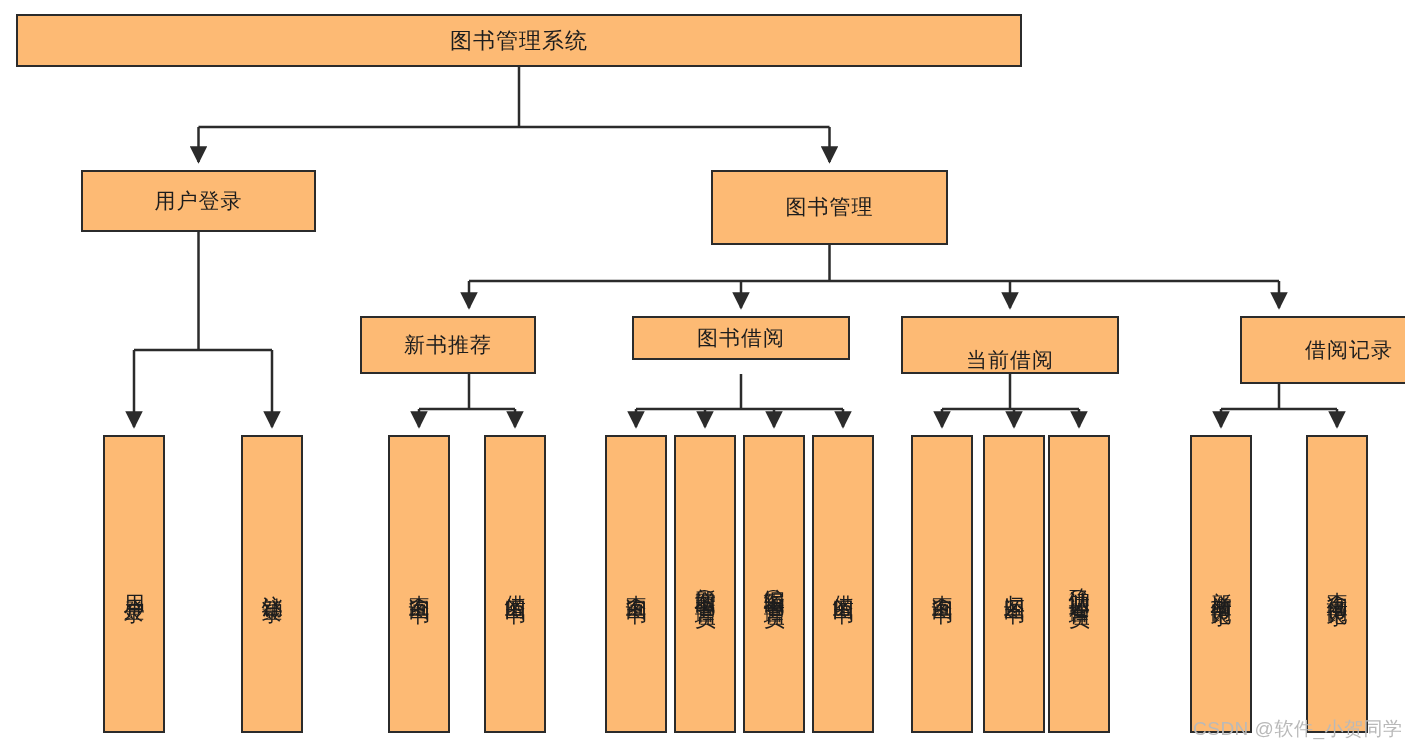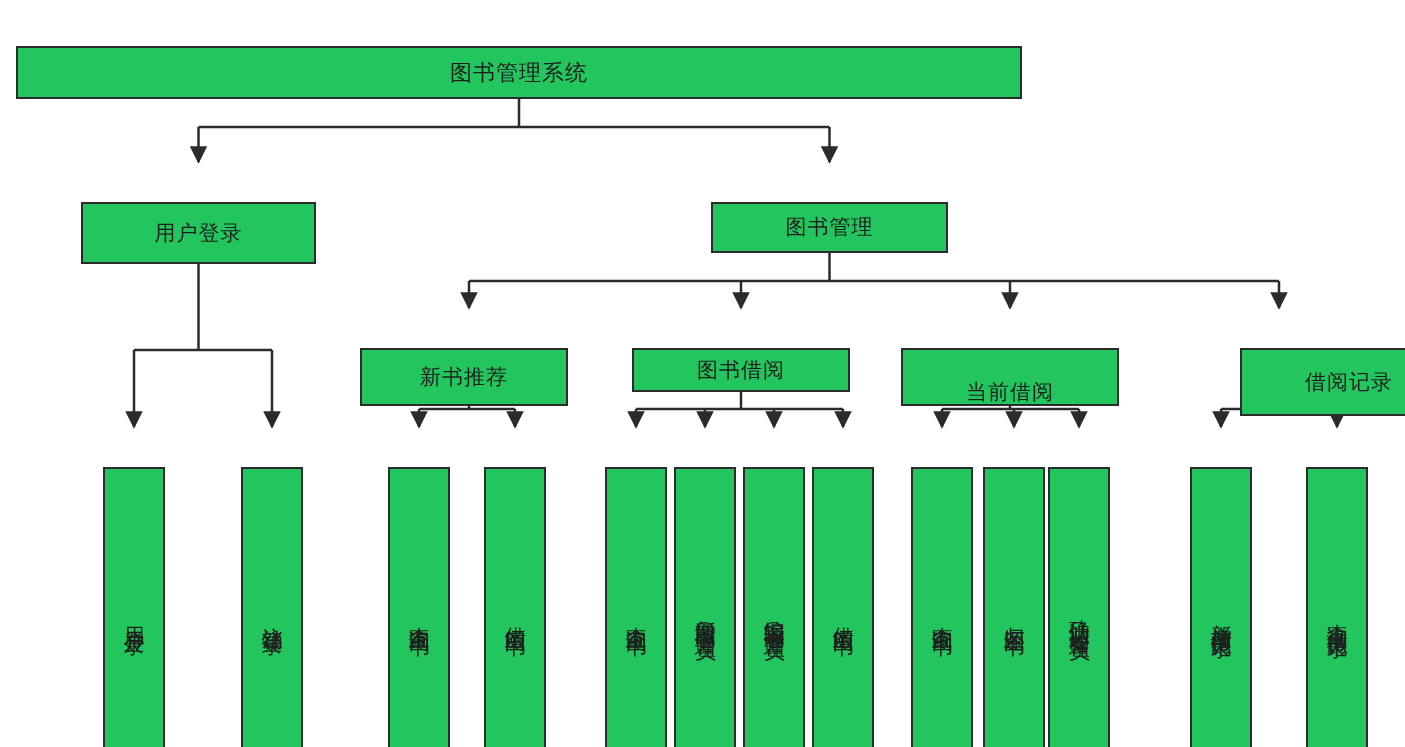--- a/index.html
+++ b/index.html
@@ -22,27 +22,26 @@
     left: 0;
     top: 0;
     width: 1405px;
     height: 747px;
     pointer-events: none;
   }
   .node {
     position: absolute;
     box-sizing: border-box;
     border: 2.5px solid #2b2b2b;
-    background: #22c55e;
+    background: #fdba74;
     display: flex;
     align-items: center;
     justify-content: center;
     text-align: center;
     color: #1d1d1d;
-    margin-top: 32px;
   }
   .node .label {
     font-size: 21px;
     line-height: 1.15;
     letter-spacing: 1px;
     white-space: nowrap;
   }
   .node.leaf .label {
     writing-mode: vertical-rl;
     text-orientation: upright;
@@ -108,24 +107,24 @@
         <path d="M 1337 409 L 1337 427" marker-end="url(#arrow)"></path>
       </g>
   </svg>
   <div id="nodes">
       <div class="node root" style="left: 16px; top: 14px; width: 1006px; height: 53px;">
         <span class="label">图书管理系统</span>
       </div>
       <div class="node" style="left: 81px; top: 170px; width: 235px; height: 62px;">
         <span class="label">用户登录</span>
       </div>
-      <div class="node" style="left: 711px; top: 170px; width: 237px; height: 51px;">
+      <div class="node" style="left: 711px; top: 170px; width: 237px; height: 75px;">
         <span class="label">图书管理</span>
       </div>
-      <div class="node" style="left: 360px; top: 316px; width: 208px; height: 58px;">
+      <div class="node" style="left: 360px; top: 316px; width: 176px; height: 58px;">
         <span class="label">新书推荐</span>
       </div>
       <div class="node" style="left: 632px; top: 316px; width: 218px; height: 44px;">
         <span class="label">图书借阅</span>
       </div>
       <div class="node" style="left: 901px; top: 316px; width: 218px; height: 58px; align-items: flex-end;">
         <span class="label">当前借阅</span>
       </div>
       <div class="node" style="left: 1240px; top: 316px; width: 218px; height: 68px;">
         <span class="label">借阅记录</span>
@@ -163,13 +162,14 @@
       <div class="node leaf" style="left: 1048px; top: 435px; width: 62px; height: 298px;">
         <span class="label">确认归还（管理员）</span>
       </div>
       <div class="node leaf" style="left: 1190px; top: 435px; width: 62px; height: 298px;">
         <span class="label">新增借阅记录</span>
       </div>
       <div class="node leaf" style="left: 1306px; top: 435px; width: 62px; height: 298px;">
         <span class="label">查询借阅记录</span>
       </div>
     </div>
+  <div class="watermark" style="left: 1193px; top: 716px;">CSDN @软件_小贺同学</div>
 </div>
 
 </body></html>

